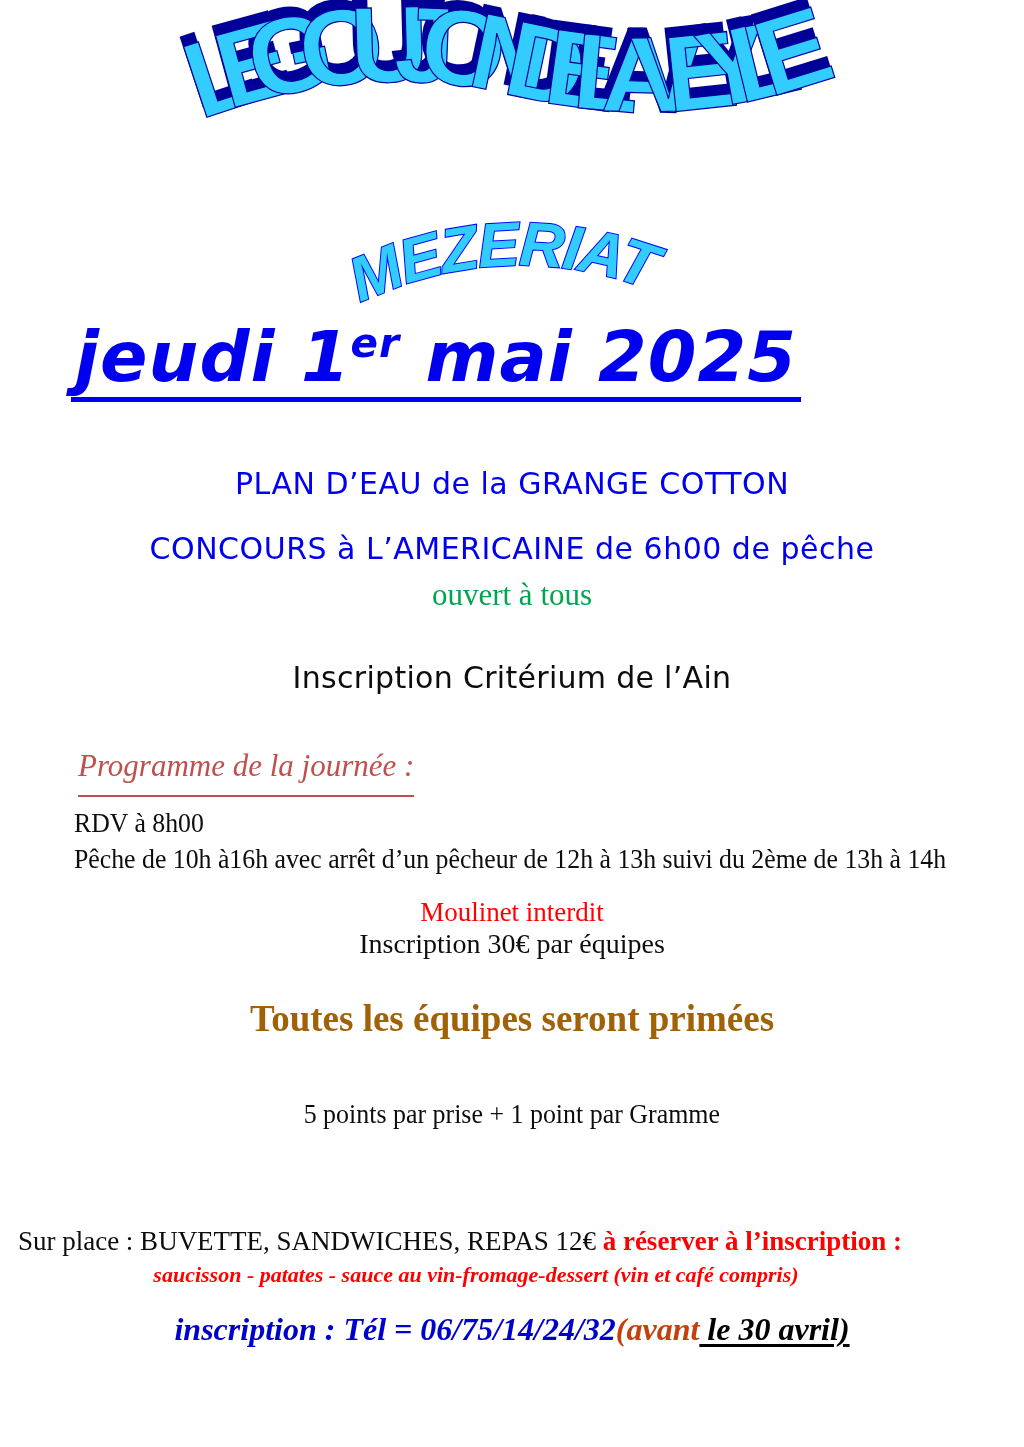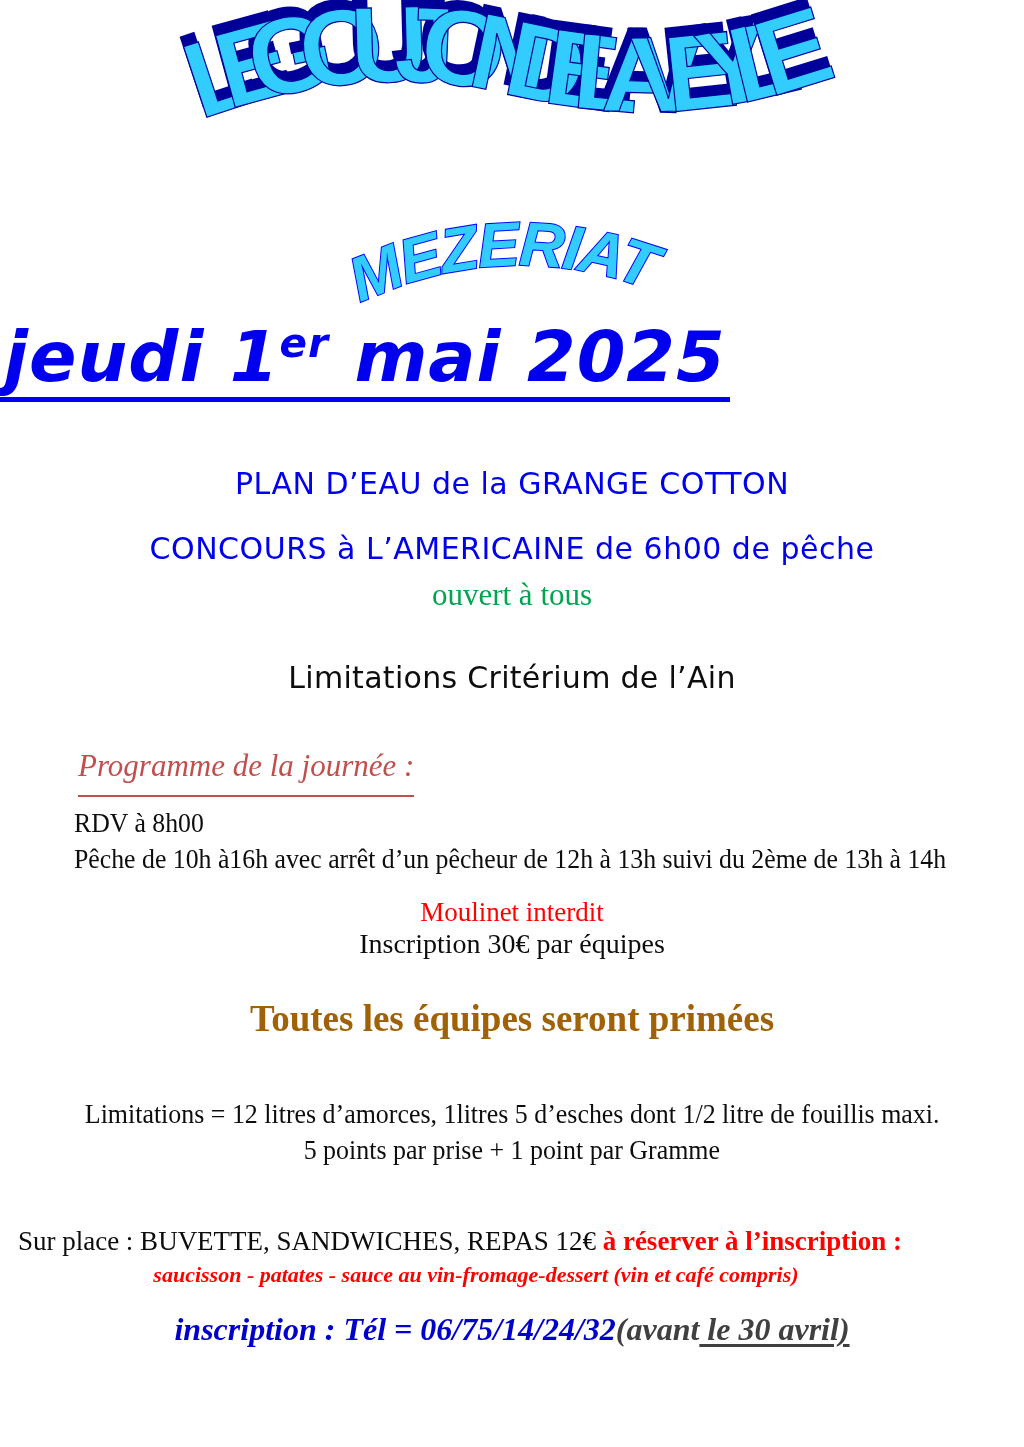--- a/index.html
+++ b/index.html
@@ -78,20 +78,21 @@
     stroke-width: 2;
     paint-order: stroke fill;
   }
 
   
   .date-line {
     position: absolute;
     left: 0;
     top: 322px;
     width: 872px;
+    text-align: center;
     text-decoration: underline;
   }
   .date-line .date-inner {
     display: inline-block;
     font-family: "DejaVu Sans", "Liberation Sans", sans-serif;
     font-weight: bold;
     font-style: italic;
     font-size: 70px;
     line-height: 1.02;
     color: #0000ee;
@@ -244,25 +245,25 @@
     top: 1311px;
     width: 1024px;
     text-align: center;
     font-family: "Liberation Serif", "DejaVu Serif", serif;
     font-weight: bold;
     font-style: italic;
     font-size: 32px;
     color: #0000cc;
   }
   .signup-block .before {
-    color: #404040;
+    color: #c2410c;
     font-style: italic;
   }
   .signup-block .before-underline {
-    color: #404040;
+    color: #000000;
     text-decoration: underline;
     text-decoration-thickness: 3px;
     text-underline-offset: 4px;
   }
 </style>
 </head>
 <body>
 
 <div class="page">
 
@@ -295,37 +296,36 @@
   <div class="date-line">
     <span class="date-inner"><span>jeudi 1</span><sup>er</sup><span> mai 2025</span></span>
   </div>
 
   <div class="comic-blue" id="venue-line">PLAN D’EAU de la GRANGE COTTON</div>
 
   <div class="comic-blue" id="contest-line">CONCOURS à L’AMERICAINE de 6h00 de pêche</div>
 
   <div class="open-line">ouvert à tous</div>
 
-  <div class="qualif-line">Limitations Critérium de l’Ain</div>
+  <div class="qualif-line">Inscription Critérium de l’Ain</div>
 
   <div class="programme-heading">Programme de la journée :</div>
 
   <div class="prog-lines">
     <div><span class="squash">RDV à 8h00</span></div>
     <div><span class="squash">Pêche de 10h à16h avec arrêt d’un pêcheur de 12h à 13h suivi du 2ème de 13h à 14h</span></div>
   </div>
 
   <div class="centered-serif" id="moulinet-line">Moulinet interdit</div>
 
   <div class="centered-serif" id="inscription-price-line">Inscription 30€ par équipes</div>
 
   <div class="centered-serif" id="primees-line">Toutes les équipes seront primées</div>
 
   <div class="limitations-block">
-    <div><span class="squash">Limitations = 12 litres d’amorces, 1litres 5 d’esches dont 1/2 litre de fouillis maxi.</span></div>
     <div><span class="squash">5 points par prise + 1 point par Gramme</span></div>
   </div>
 
   <div class="onsite-block">
     <div><span>Sur place : BUVETTE, SANDWICHES, REPAS 12€ </span><span class="reserve">à réserver à l’inscription :</span></div>
     <span class="menu-line">saucisson - patates - sauce au vin-fromage-dessert (vin et café compris)</span>
   </div>
 
   <div class="signup-block">
     <span>inscription : Tél = </span><span>06/75/14/24/32</span><span class="before">(avant</span><span class="before-underline"> le 30 avril)</span>

